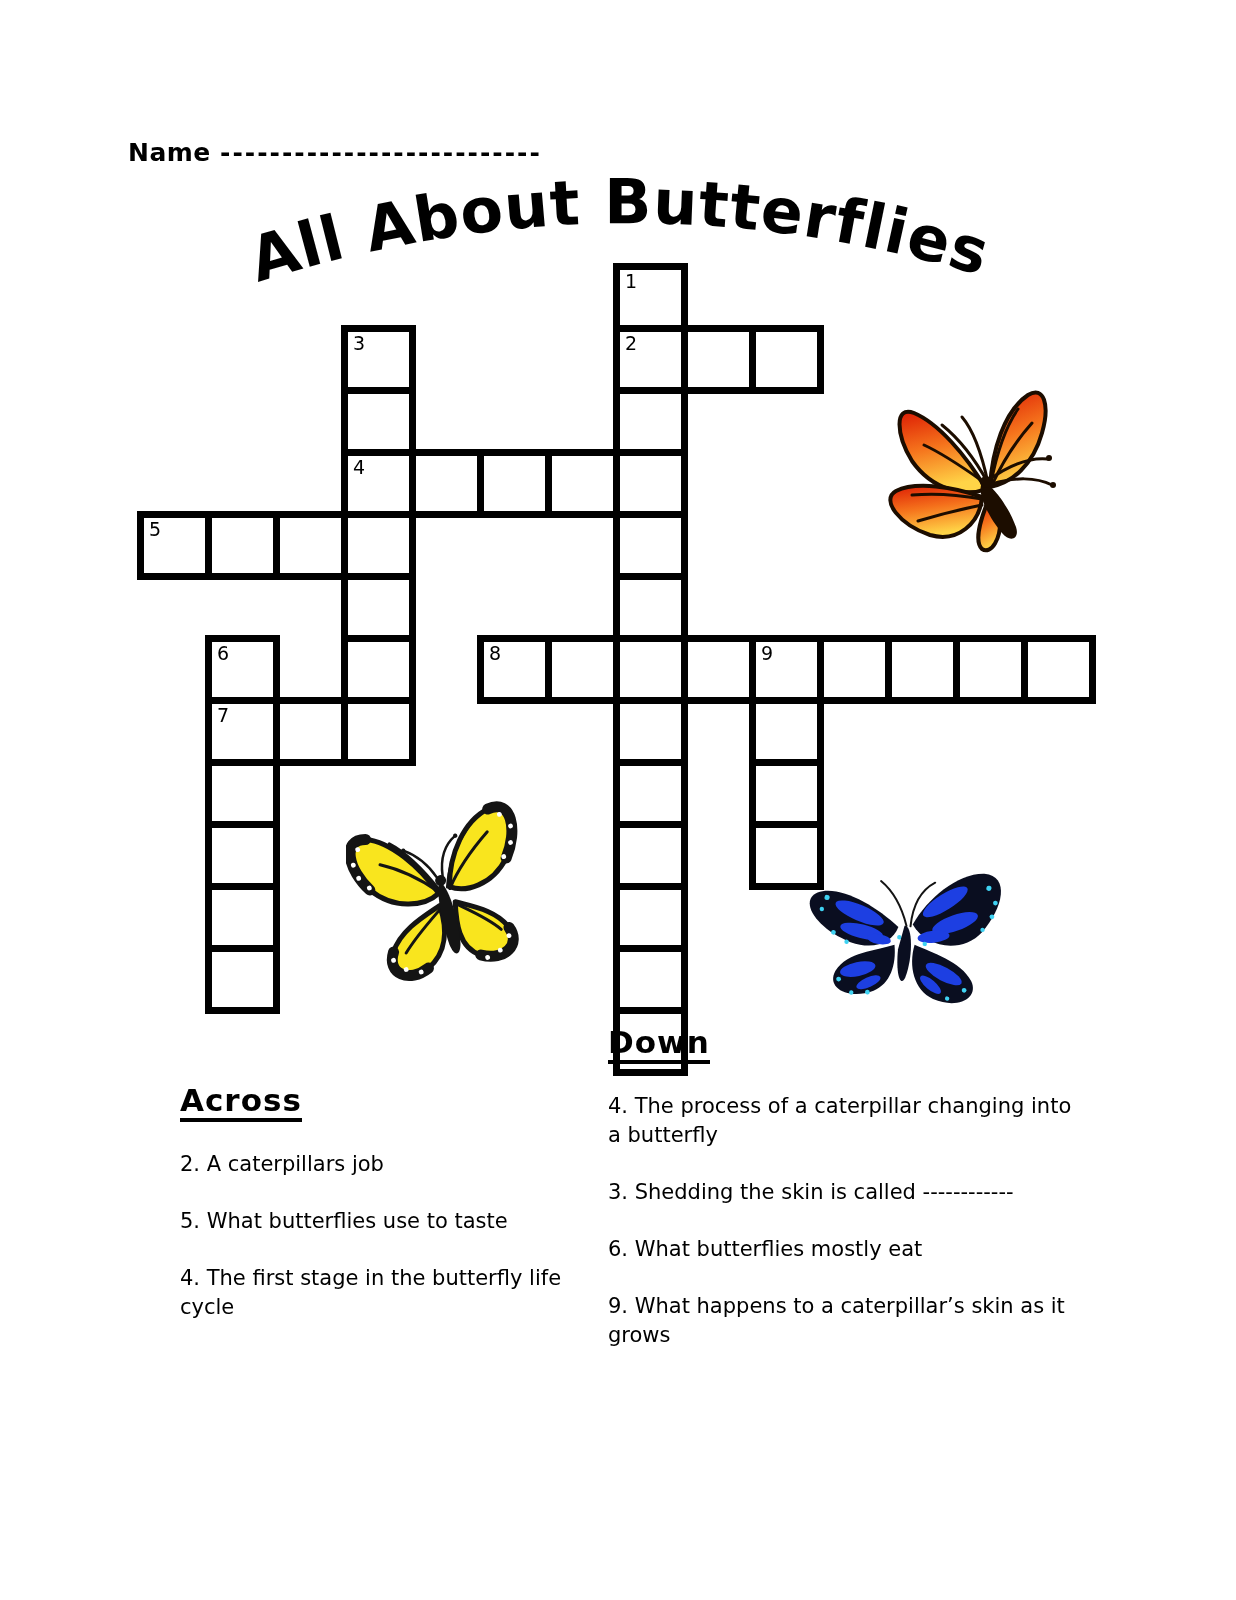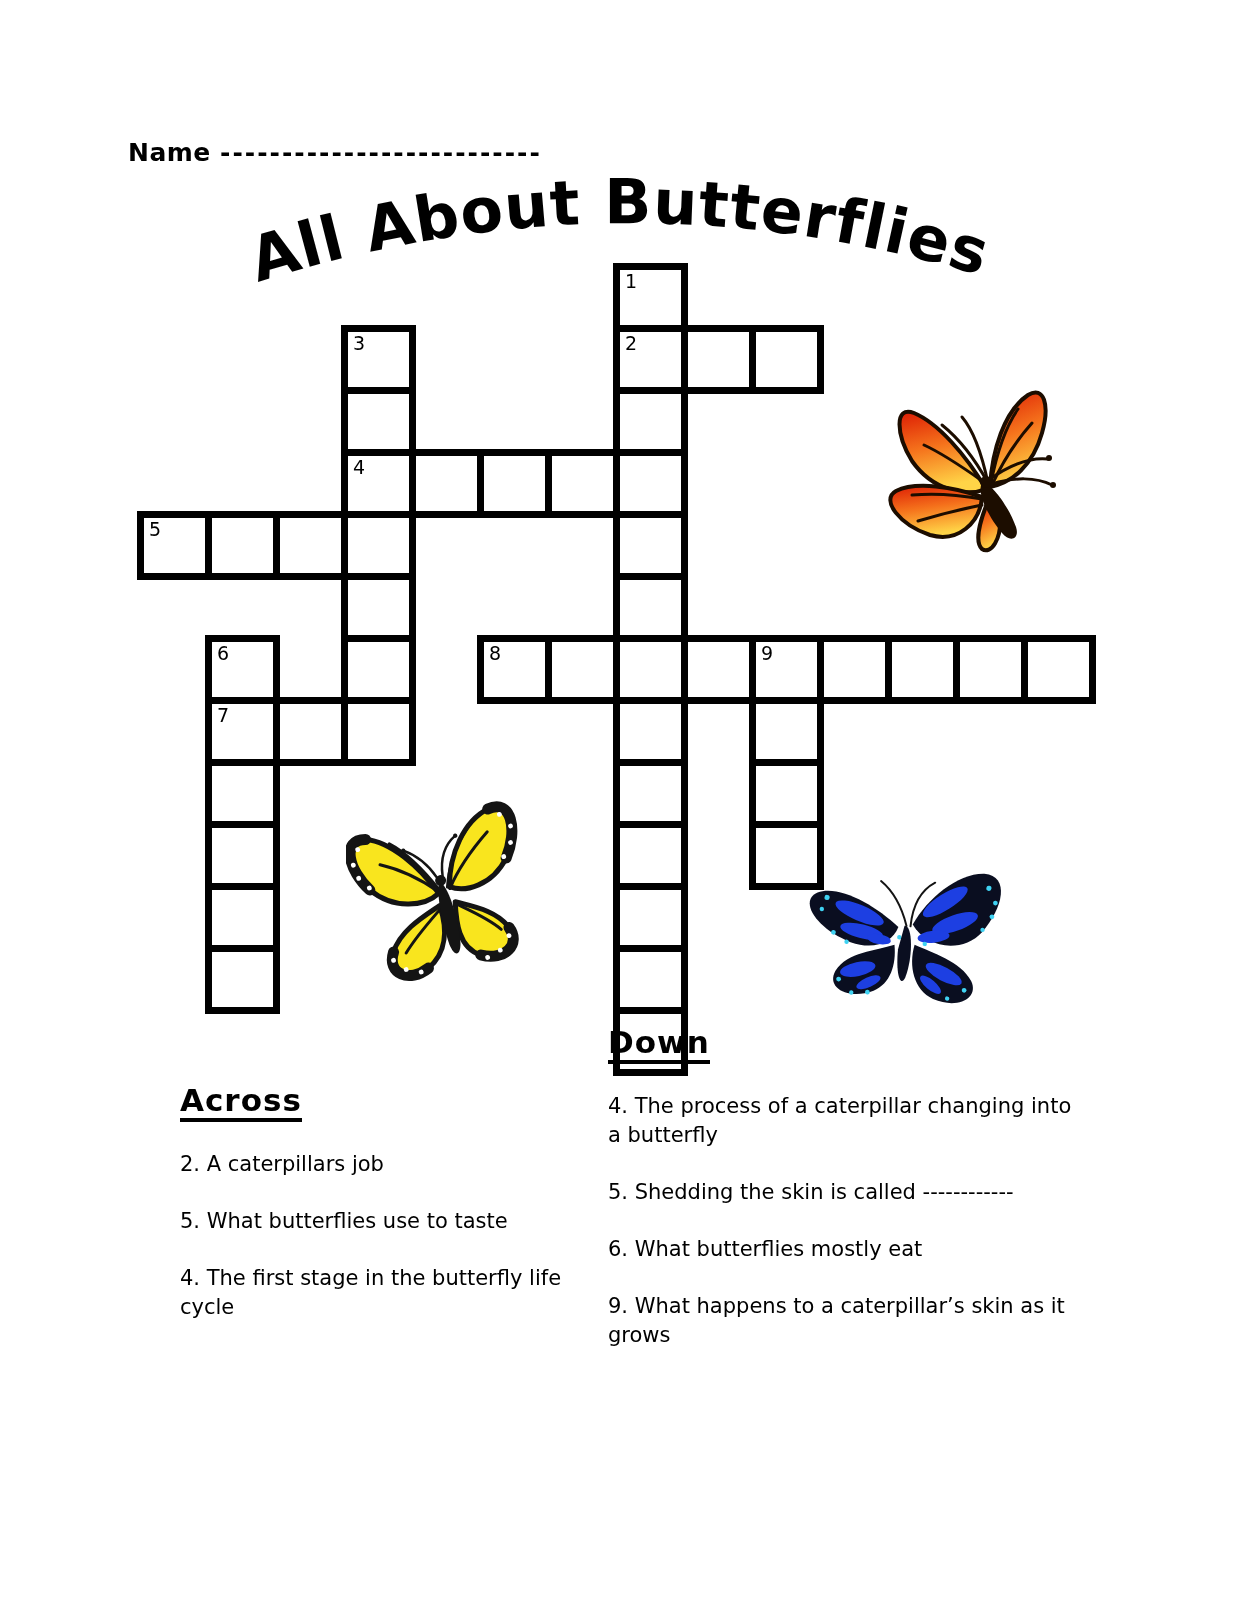--- a/index.html
+++ b/index.html
@@ -242,19 +242,19 @@
     <p class="clue">2. A caterpillars job</p>
     <p class="clue">5. What butterflies use to taste</p>
     <p class="clue">4. The first stage in the butterfly life
 cycle</p>
   </div>
 
   <div class="clues clues-down">
     <h2 class="clue-heading">Down</h2>
     <p class="clue">4. The process of a caterpillar changing into
 a butterfly</p>
-    <p class="clue">5. Shedding the skin is called ------------</p>
+    <p class="clue">3. Shedding the skin is called ------------</p>
     <p class="clue">6. What butterflies mostly eat</p>
     <p class="clue">9. What happens to a caterpillar’s skin as it
 grows</p>
   </div>
 
 </div>
 
 </body></html>

